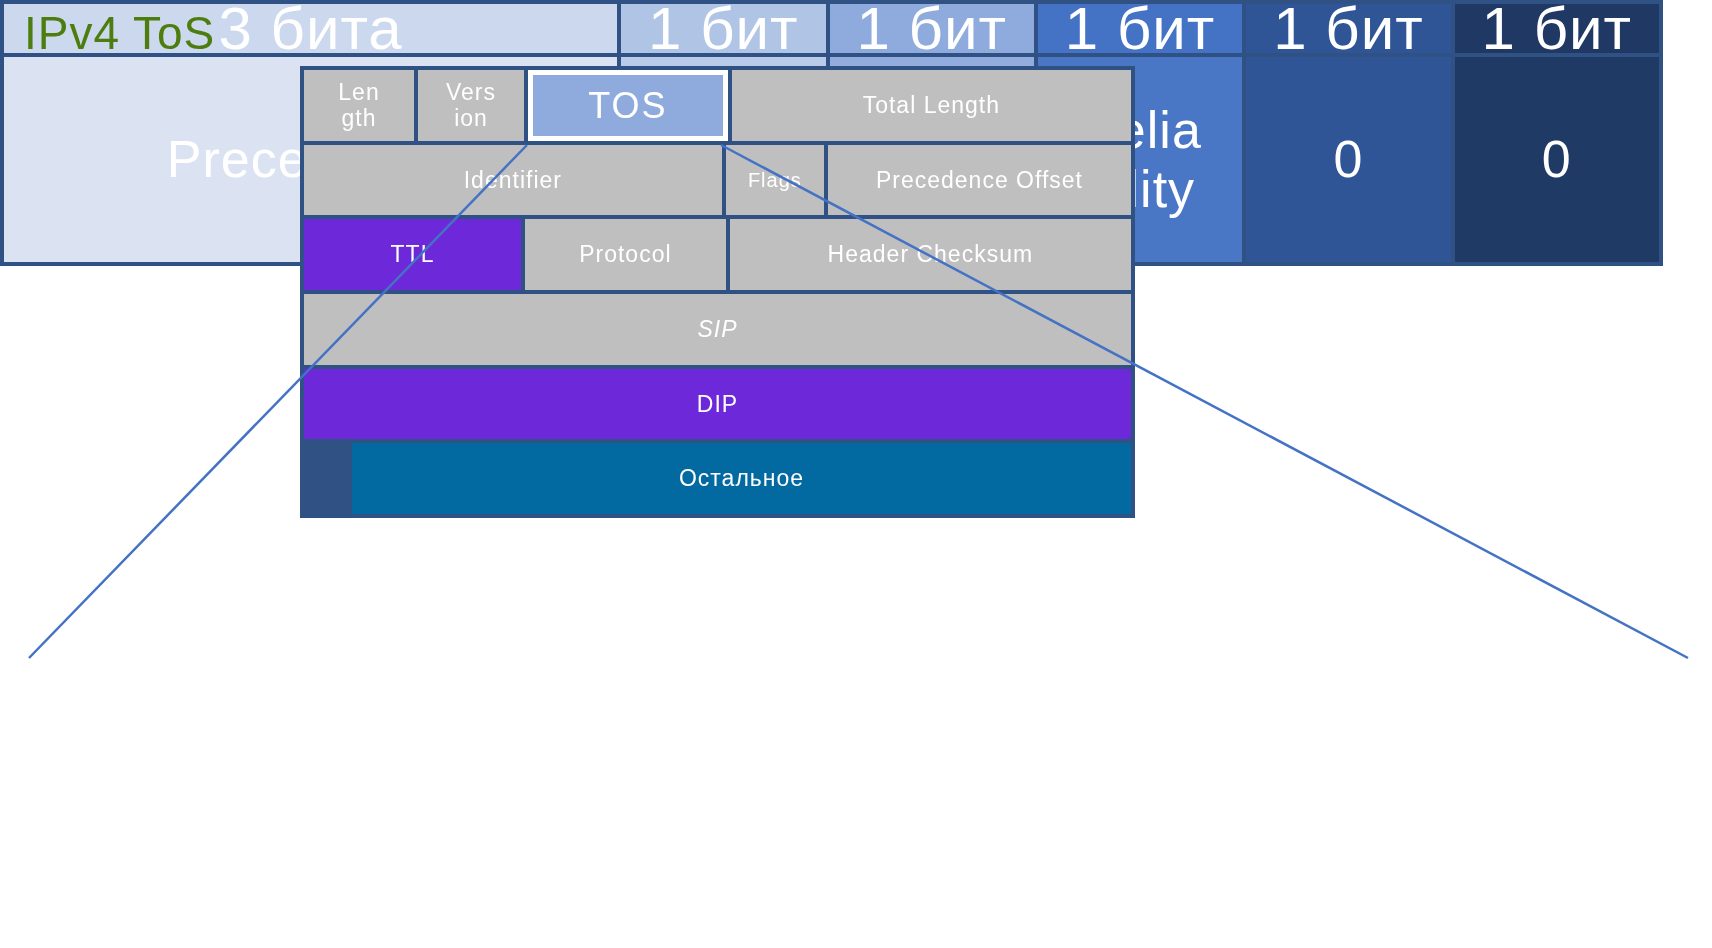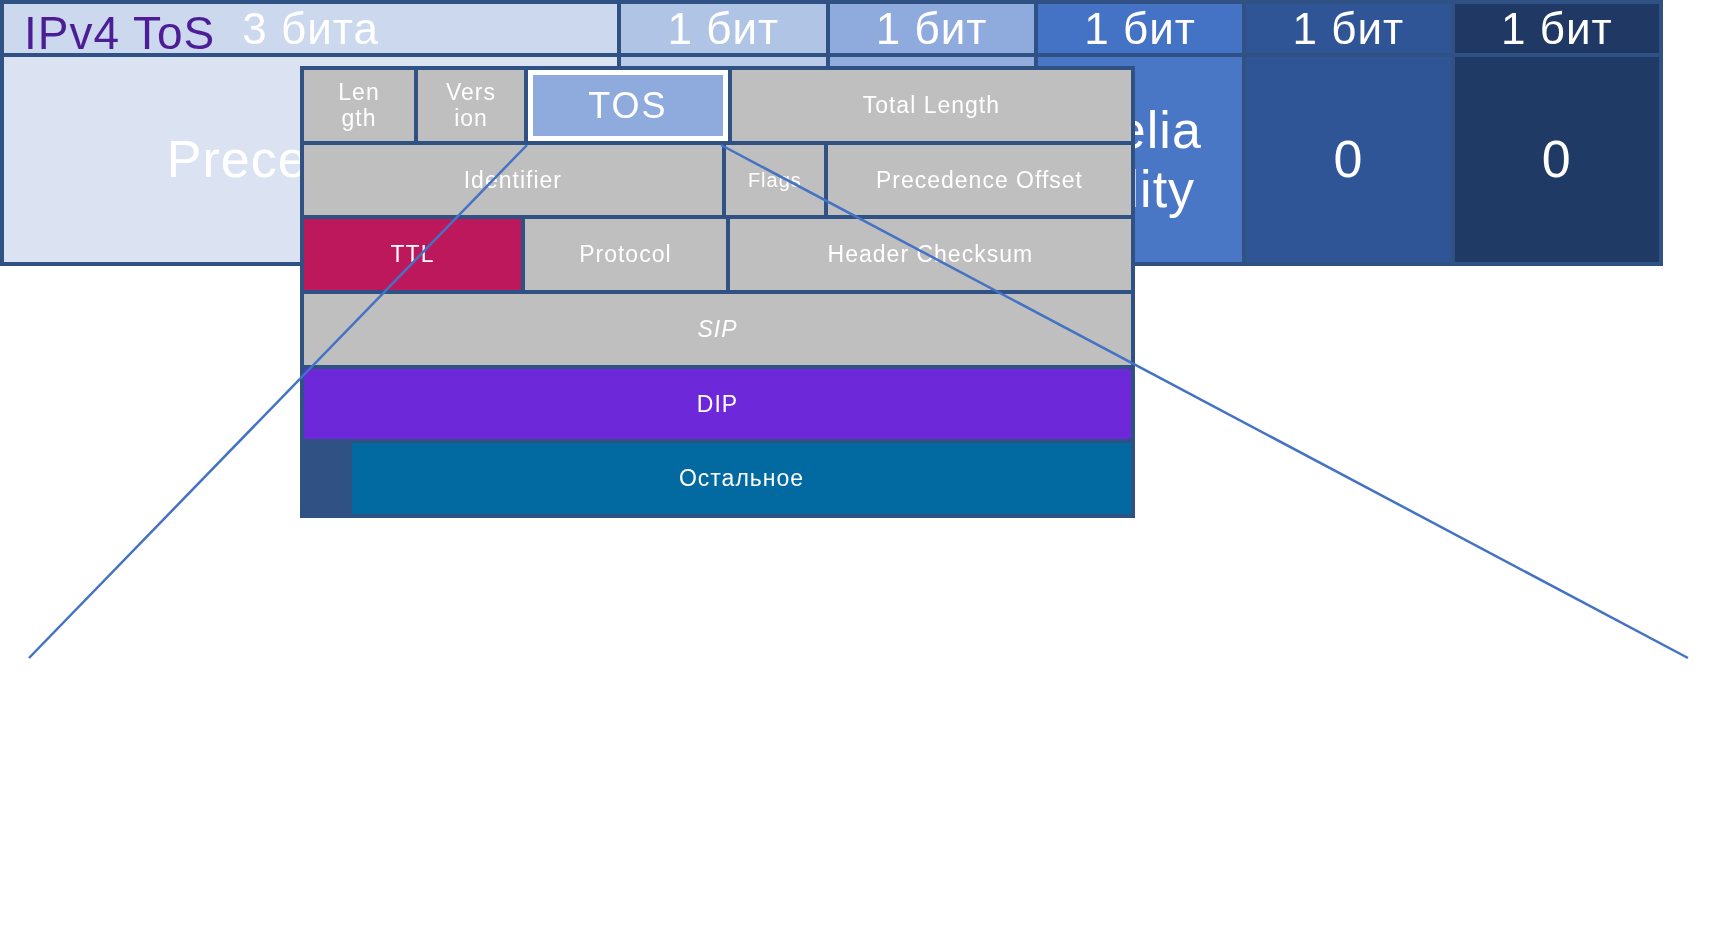--- a/index.html
+++ b/index.html
@@ -23,52 +23,52 @@
 
   
   #ipv4-table{left:300px;top:66px;width:835px;height:452px;}
   #ipv4-table .t-cell{font-size:23px;}
   #ipv4-table .t-cell .small{font-size:20px;}
   #ipv4-table .t-cell.tos{font-size:36px;letter-spacing:2px;}
 
   
   #tos-table{left:27px;top:658px;width:1663px;height:266px;display:grid;
              gap:4px;padding:4px;box-sizing:border-box;}
-  #tos-table .bits-cell{font-size:44px;}
+  #tos-table .bits-cell{font-size:60px;}
   #tos-table .body-cell{font-size:52px;}
   .g-cell{display:flex;align-items:center;justify-content:center;text-align:center;
           color:#fff;letter-spacing:1px;white-space:pre-line;line-height:1.12;}
 
   
   #connector-overlay{position:absolute;left:0;top:0;width:1712px;height:948px;
                      pointer-events:none;z-index:5;}
 </style>
 </head>
 <body>
 
 <div id="stage">
 
-  <h1 id="page-title" style="color: #4c1d95;">IPv4 ToS</h1>
+  <h1 id="page-title" style="color: #4d7c0f;">IPv4 ToS</h1>
 
   <div id="ipv4-table" class="navy-table" style="background: rgb(47, 81, 132);">
       <div class="t-row">
         <div class="t-cell" style="flex-grow: 13.5; background: rgb(191, 191, 191);"><span>Len
 gth</span></div>
         <div class="t-cell" style="flex-grow: 13; background: rgb(191, 191, 191);"><span>Vers
 ion</span></div>
         <div class="t-cell tos" style="flex-grow: 24.5; background: rgb(143, 170, 220); box-shadow: rgb(255, 255, 255) 0px 0px 0px 5px inset;"><span>TOS</span></div>
         <div class="t-cell" style="flex-grow: 49; background: rgb(191, 191, 191);"><span>Total Length</span></div>
       </div>
       <div class="t-row">
         <div class="t-cell" style="flex-grow: 51; background: rgb(191, 191, 191);"><span>Identifier</span></div>
         <div class="t-cell" style="flex-grow: 12; background: rgb(191, 191, 191);"><span class="small">Flags</span></div>
         <div class="t-cell" style="flex-grow: 37; background: rgb(191, 191, 191);"><span>Precedence Offset</span></div>
       </div>
       <div class="t-row">
-        <div class="t-cell" style="flex-grow: 26.5; background: #be185d;"><span>TTL</span></div>
+        <div class="t-cell" style="flex-grow: 26.5; background: #6d28d9;"><span>TTL</span></div>
         <div class="t-cell" style="flex-grow: 24.5; background: rgb(191, 191, 191);"><span>Protocol</span></div>
         <div class="t-cell" style="flex-grow: 49; background: rgb(191, 191, 191);"><span>Header Checksum</span></div>
       </div>
       <div class="t-row">
         <div class="t-cell" style="flex-grow: 100; background: rgb(191, 191, 191); font-style: italic;"><span>SIP</span></div>
       </div>
       <div class="t-row">
         <div class="t-cell" style="flex-grow: 100; background: #6d28d9;"><span>DIP</span></div>
       </div>
       <div class="t-row">

